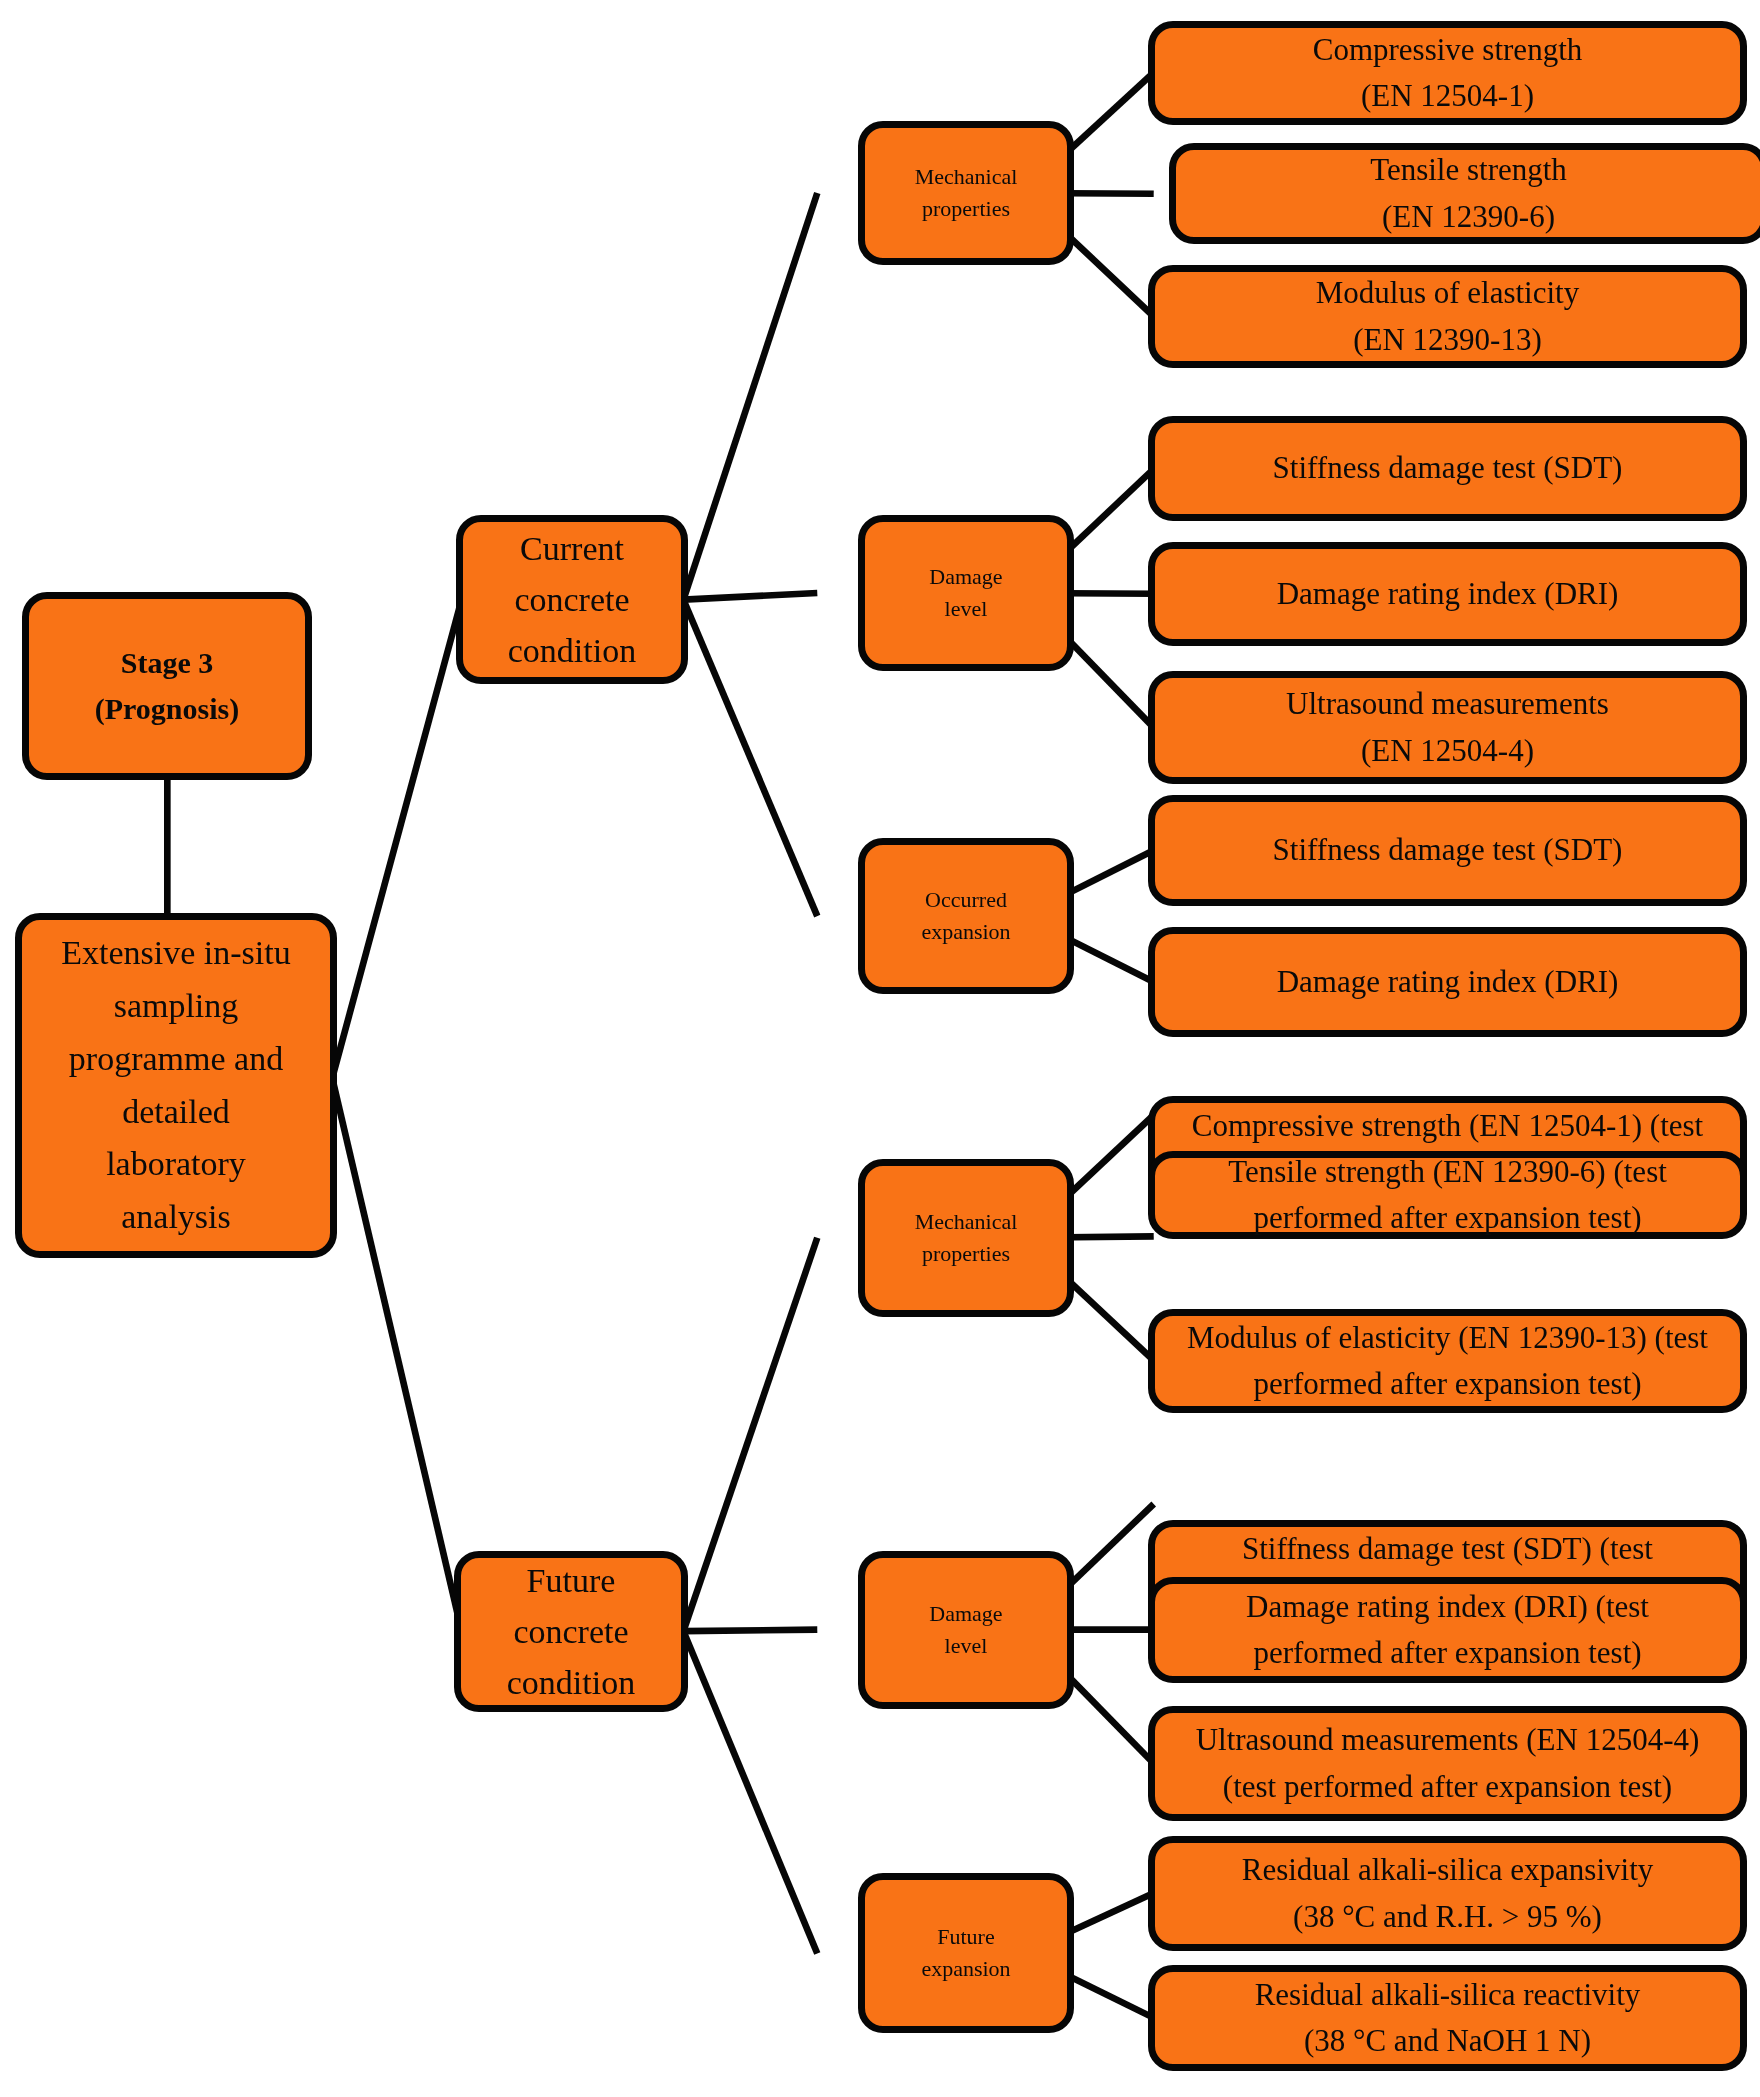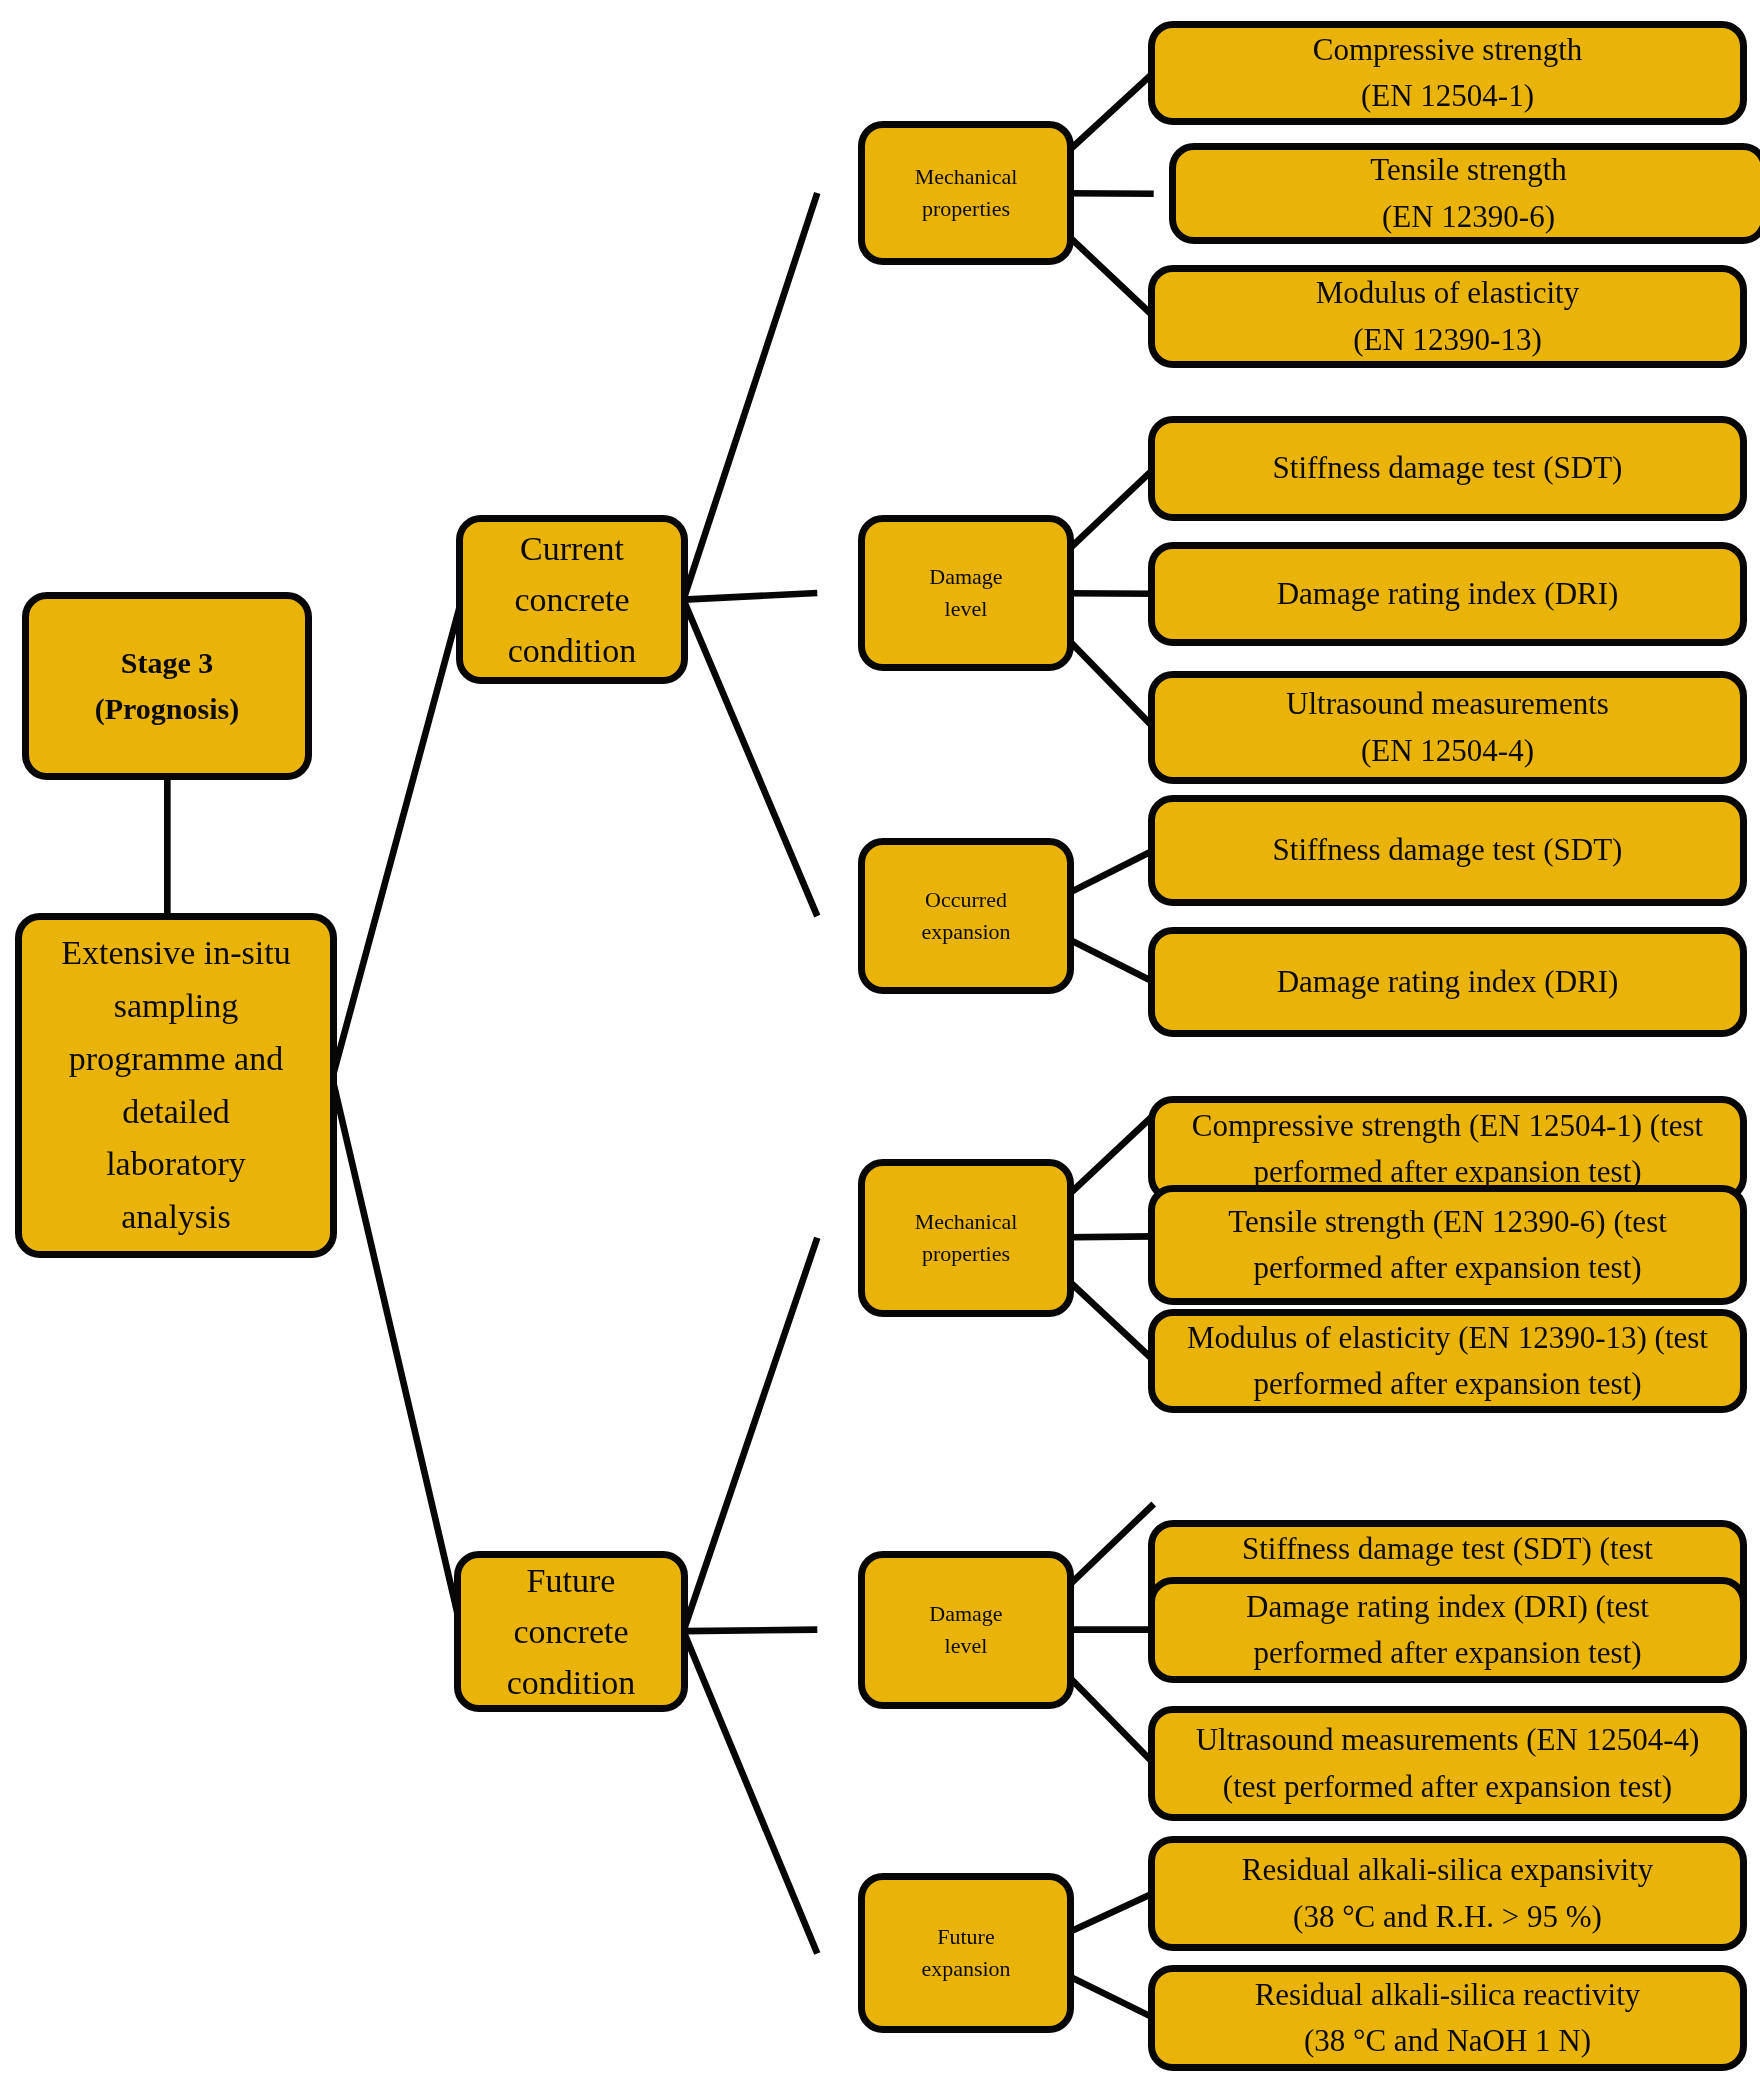--- a/index.html
+++ b/index.html
@@ -8,21 +8,21 @@
     width:1761px; height:2097px;
     background:#ffffff;
     font-family:"Liberation Serif","DejaVu Serif",serif;
     color:#0a0a0a;
     overflow:hidden;
   }
   #wires { position:absolute; left:0; top:0; width:1761px; height:2097px; }
   #wires line { stroke:#060606; stroke-width:9; }
   .box {
     position:absolute; box-sizing:border-box;
-    background:#eab308;
+    background:#f97316;
     border:7.4px solid #060606;
     border-radius:25px;
     display:flex; align-items:center; justify-content:center;
     text-align:center;
   }
   .txt { display:block; padding:0 6px; }
   
   .n-stage { left:22px;  top:592px;  width:290px; height:188px; font-size:30px; font-weight:bold; line-height:1.55; }
   .n-root  { left:15px;  top:913px; width:322px; height:345px; font-size:34px; line-height:1.55; }
   
@@ -40,21 +40,21 @@
   .leaf { left:1148px; width:599px; font-size:31px; line-height:1.5; }
   .l1  { top:21px;   height:104px; }
   .l2  { top:143px;  height:101px;margin-left:21px; }
   .l3  { top:265px;  height:103px; }
   .l4  { top:416px;  height:105px; }
   .l5  { top:542px;  height:104px; }
   .l6  { top:671px;  height:113px; }
   .l7  { top:795px; height:111px; }
   .l8  { top:927px; height:110px; }
   .l9  { top:1096px; height:106px; }
-  .l10 { top:1185px; height:120px; }
+  .l10 { top:1151px; height:88px; }
   .l11 { top:1309px; height:104px; }
   .l12 { top:1520px; height:105px; }
   .l13 { top:1577px; height:106px; }
   .l14 { top:1706px; height:115px; }
   .l15 { top:1836px; height:115px; }
   .l16 { top:1965px; height:106px; }
 </style>
 </head>
 <body>
 

